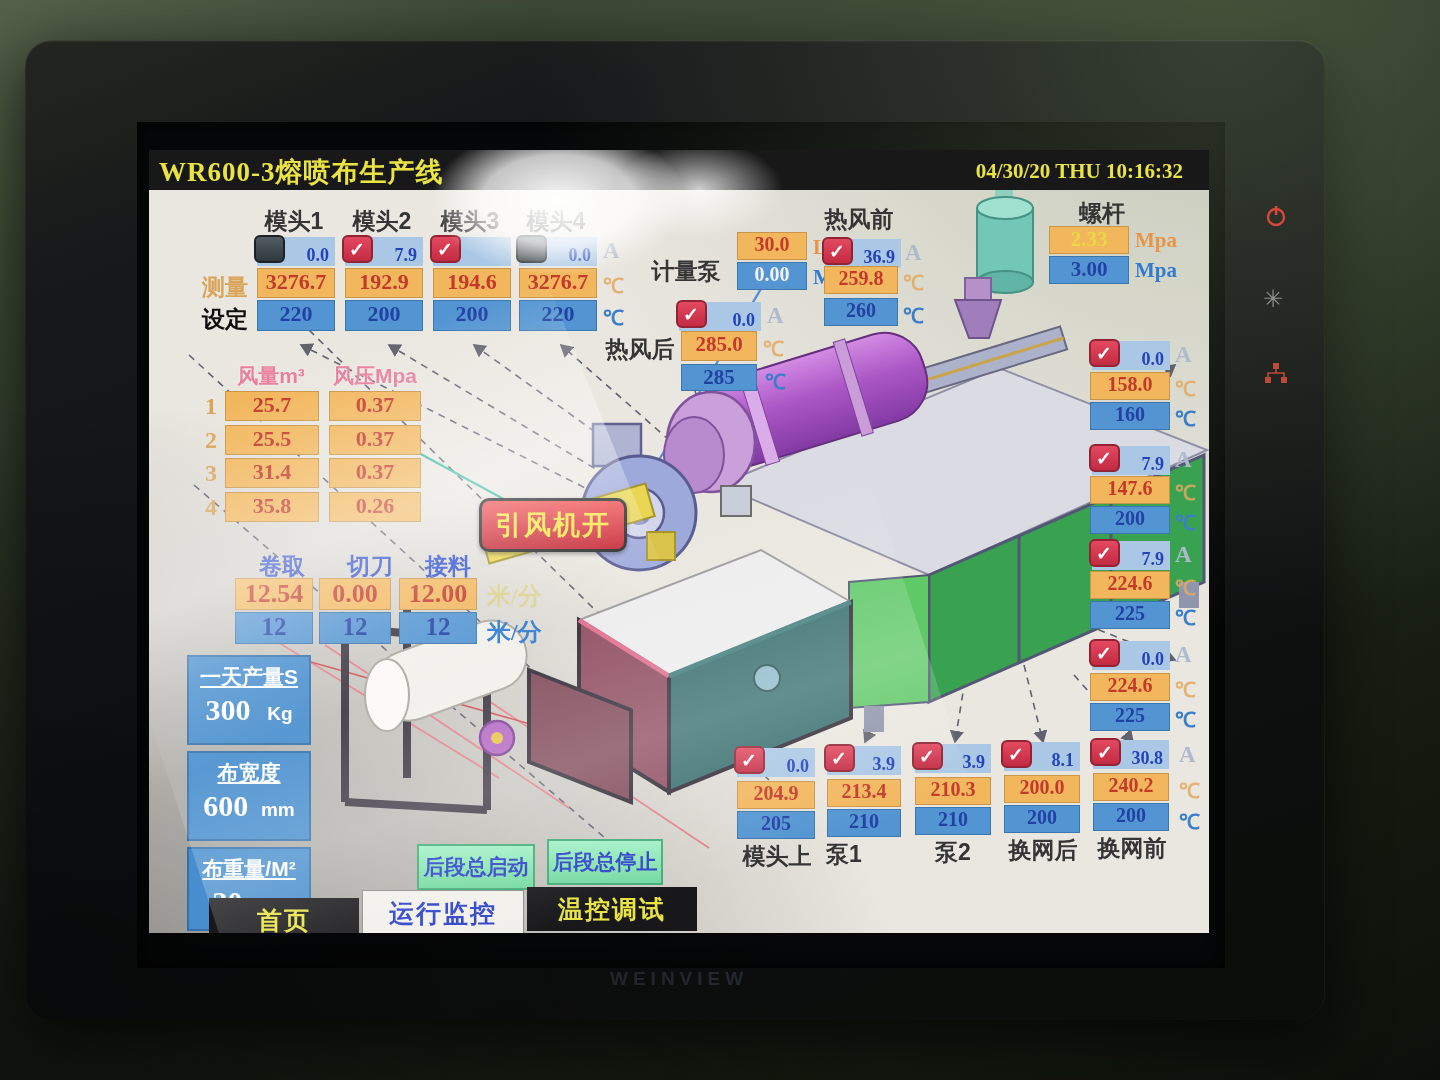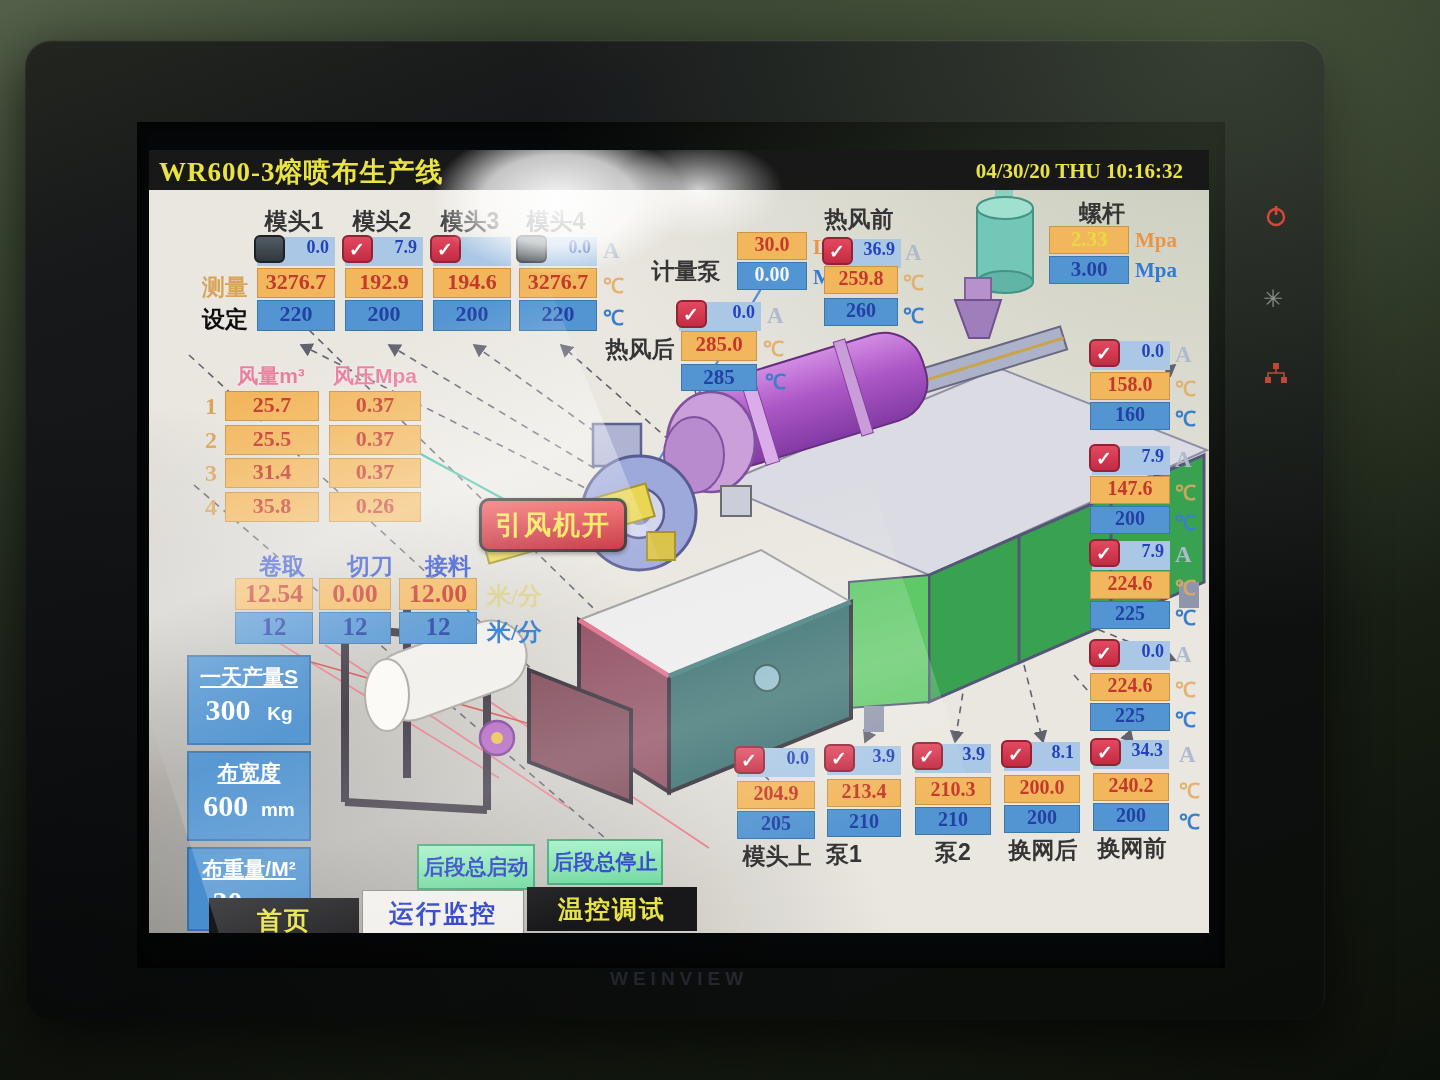--- a/index.html
+++ b/index.html
@@ -20,21 +20,21 @@
   .title{position:absolute;left:10px;top:4px;color:#e8e23a;font-size:27px;font-weight:bold;
     font-family:"Liberation Serif",serif;letter-spacing:1px;}
   .datetime{position:absolute;right:26px;top:9px;color:#e8e23a;font-size:21px;font-weight:bold;
     font-family:"Liberation Serif",serif;}
   
   .lab{position:absolute;color:#2b2b2b;font-size:23px;font-weight:bold;text-align:center;z-index:30;}
   .box{position:absolute;text-align:center;font-weight:bold;z-index:30;
     font-family:"Liberation Serif",serif;box-sizing:border-box;}
   .meas{background:#f2b455;color:#c22f20;border:1px solid #c89040;font-size:22px;}
   .setv{background:#4a90d0;color:#17379f;border:1px solid #336fa9;font-size:22px;}
-  .amp{position:absolute;background:#a6c6e4;z-index:30;display:flex;align-items:flex-start;
+  .amp{position:absolute;background:#a6c6e4;z-index:30;display:flex;align-items:flex-end;
     justify-content:flex-end;padding-right:6px;box-sizing:border-box;height:29px;}
   .ampv{color:#1838b8;font-weight:bold;font-size:18px;font-family:"Liberation Serif",serif;}
   .cb{position:absolute;left:-3px;top:-2px;width:31px;height:28px;border-radius:6px;z-index:31;
     background:linear-gradient(#e24058,#c0203a);border:2px solid #8c1828;box-sizing:border-box;}
   .cb.off{background:linear-gradient(#4a545c,#262e34);border-color:#10161a;}
   .cb.on::after{content:"✓";position:absolute;left:5px;top:1px;color:#fff;font-size:19px;font-weight:bold;}
   .u{position:absolute;font-weight:bold;z-index:30;font-family:"Liberation Serif",serif;}
   .uA{color:#aab8cc;font-size:23px;}
   .uCm{color:#e2a658;font-size:21px;opacity:.85;}
   .uCs{color:#3178c8;font-size:21px;}
@@ -408,21 +408,21 @@
     <div class="amp" style="left:855px;top:592px;width:76px">
       <span class="cb on"></span>
       <span class="ampv">8.1</span>
           </div>
     <div class="box meas" style="left:855px;top:625px;width:76px;height:28px;font-size:20px">200.0</div>
     <div class="box setv" style="left:855px;top:655px;width:76px;height:28px;font-size:20px">200</div>
     <div class="lab" style="left:847px;top:685px;width:94px">换网后</div>
 
     <div class="amp" style="left:944px;top:590px;width:76px">
       <span class="cb on"></span>
-      <span class="ampv">34.3</span>
+      <span class="ampv">30.8</span>
           </div>
     <div class="box meas" style="left:944px;top:623px;width:76px;height:28px;font-size:20px">240.2</div>
     <div class="box setv" style="left:944px;top:653px;width:76px;height:28px;font-size:20px">200</div>
     <div class="lab" style="left:936px;top:683px;width:94px">换网前</div>
 
     <span class="u uA" style="left:1030px;top:592px">A</span>
     <span class="u uCm" style="left:1030px;top:626px">℃</span>
     <span class="u uCs" style="left:1030px;top:657px">℃</span>
 
     <div class="gbtn" style="left:268px;top:694px;width:118px">后段总启动</div>

